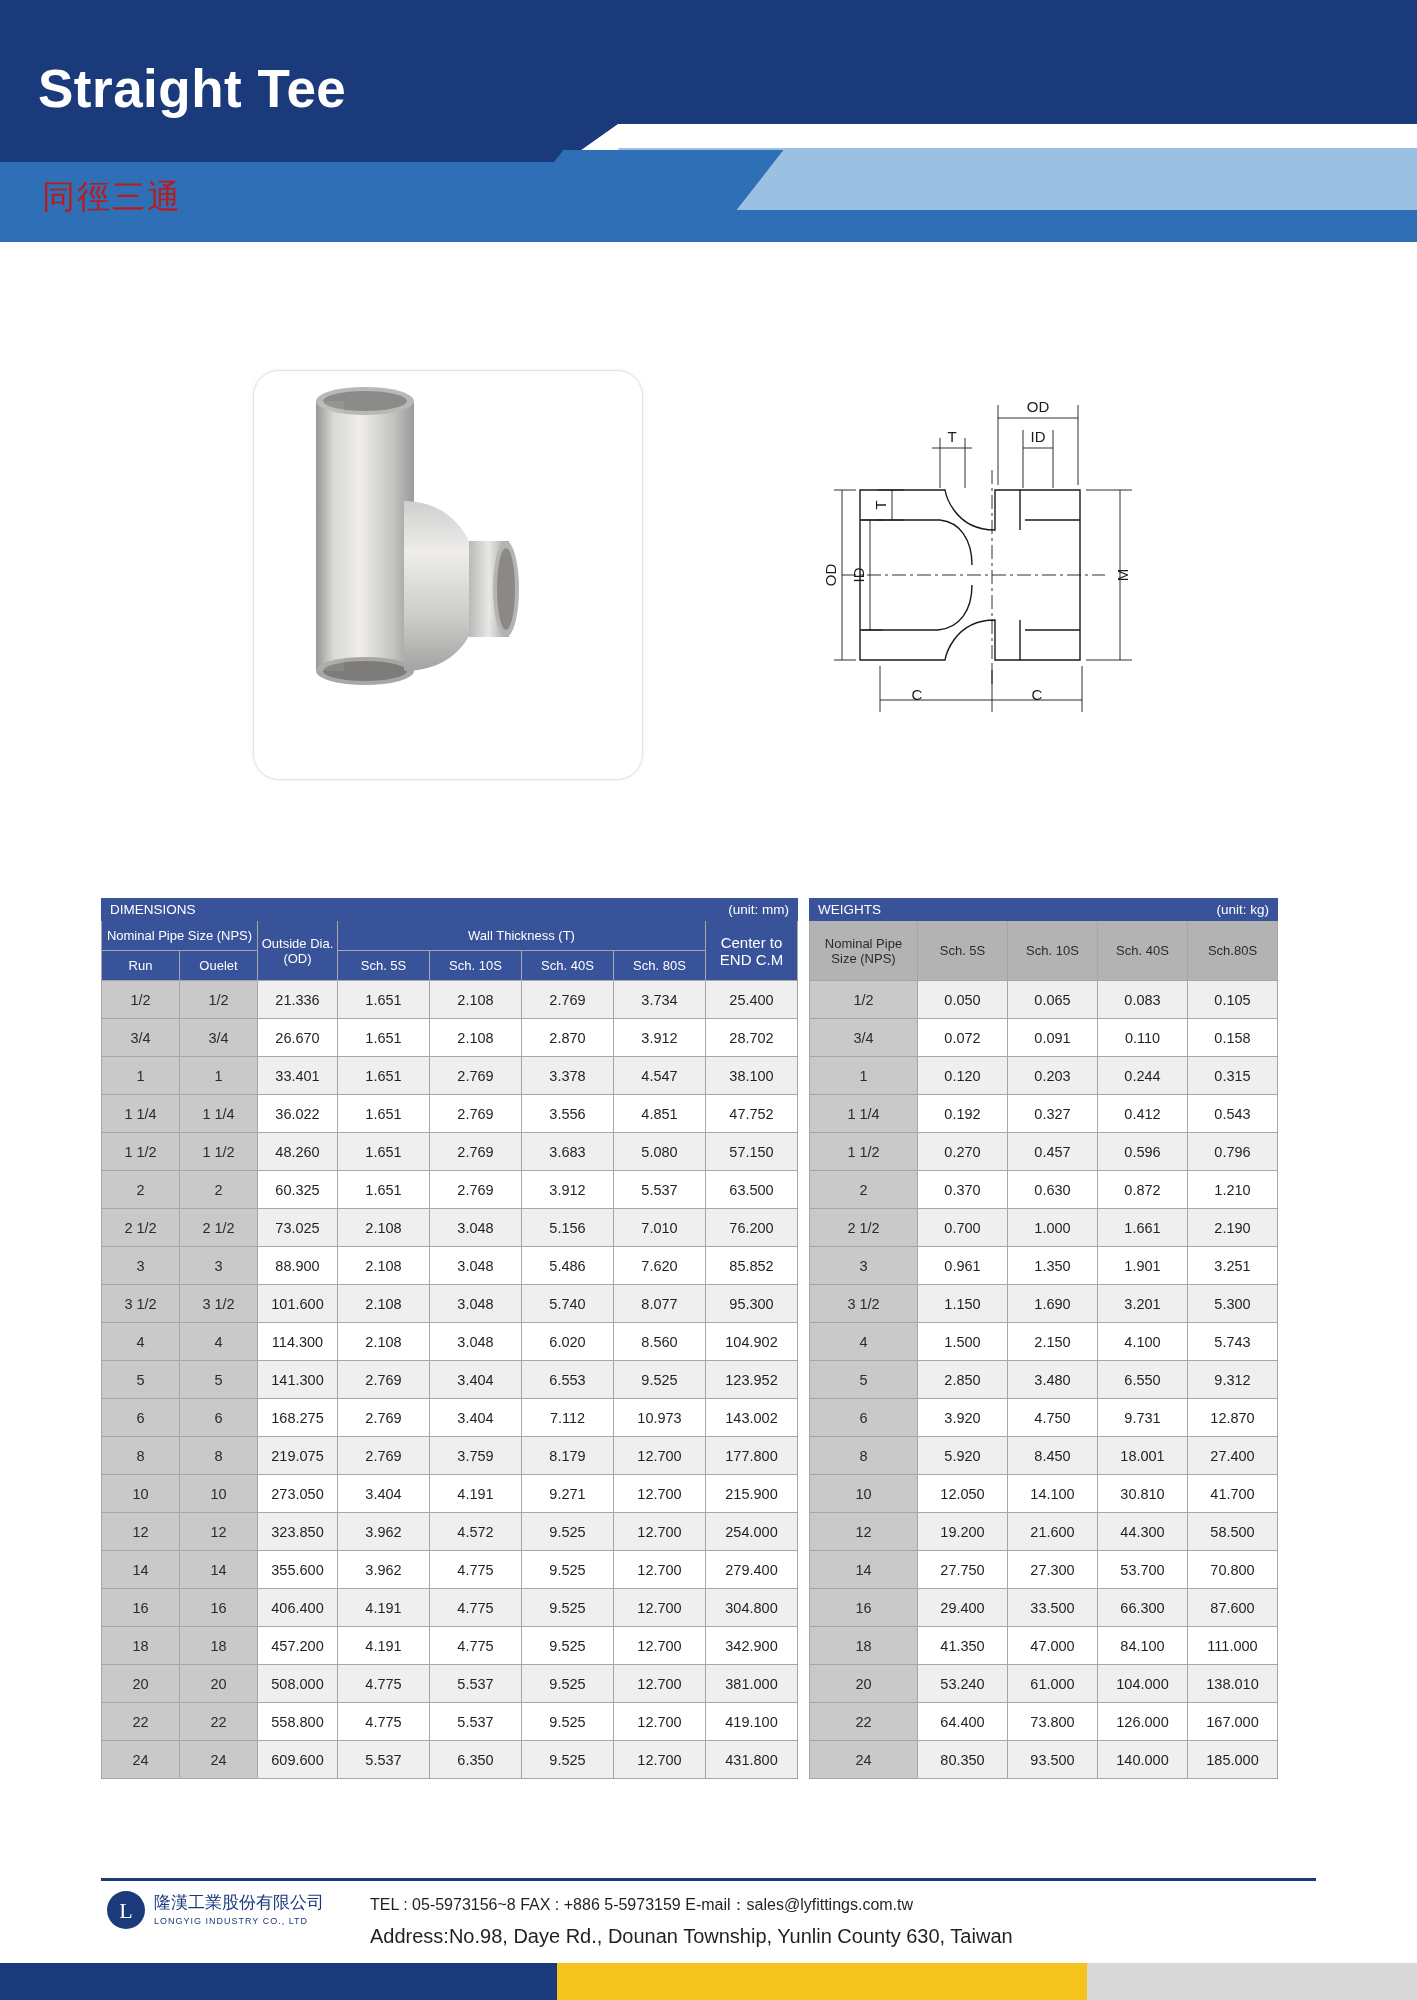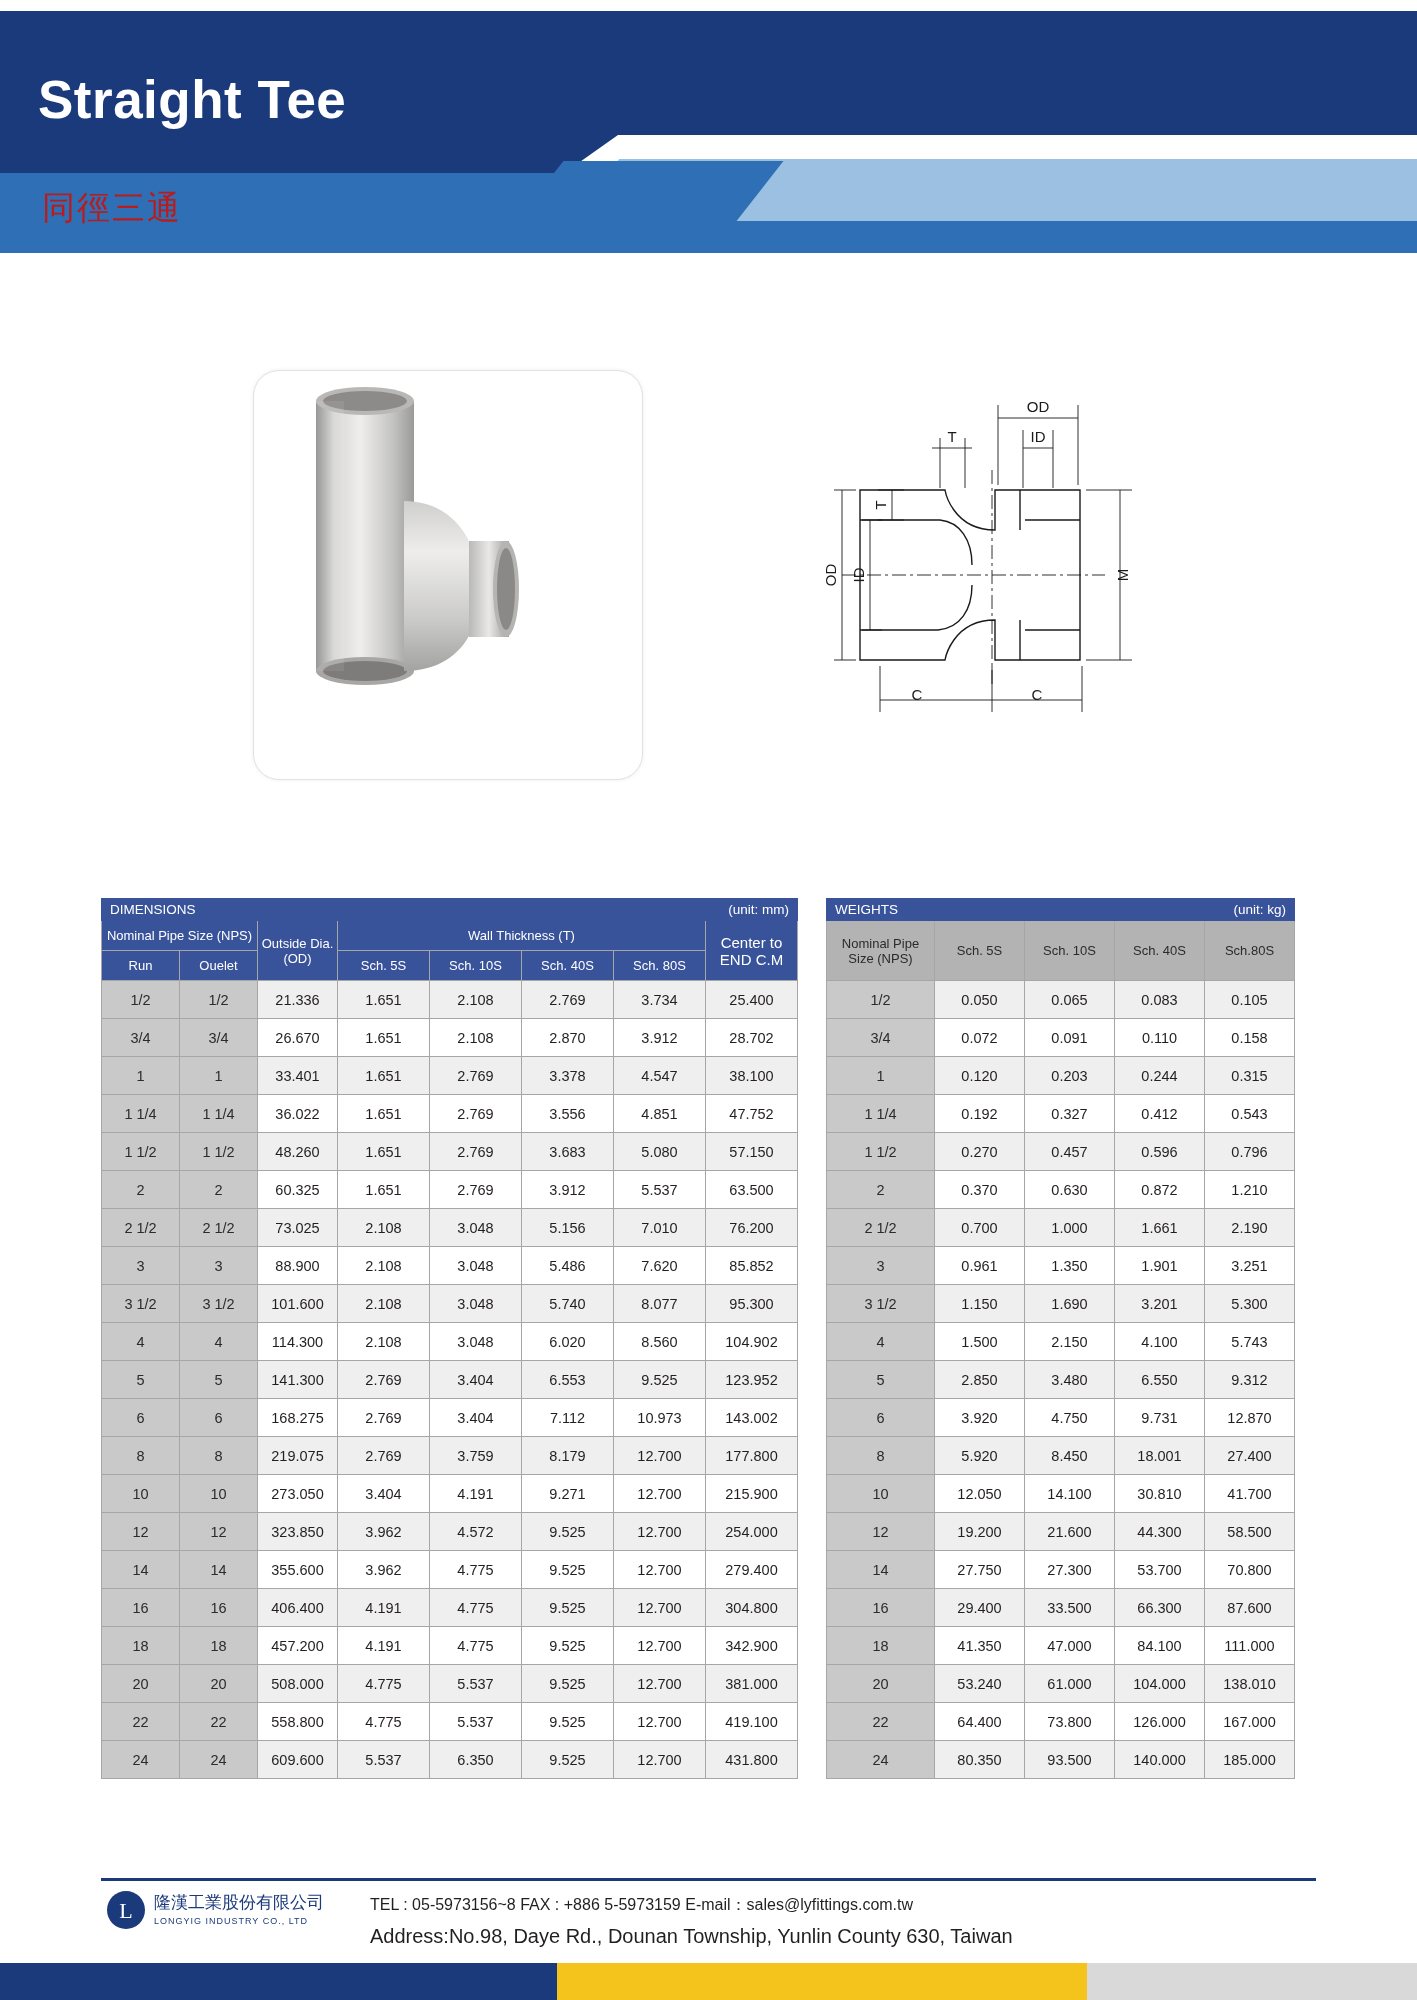--- a/index.html
+++ b/index.html
@@ -5,21 +5,21 @@
   * { box-sizing: border-box; }
   html, body { margin:0; padding:0; }
   body {
     width:1417px; height:2000px; position:relative;
     background:#ffffff;
     font-family:"Liberation Sans", sans-serif;
     color:#231f20;
     overflow:hidden;
   }
   
-  .header { position:absolute; left:0; top:0; width:1417px; height:238px;margin-top:11px; }
+  .header { position:absolute; left:0; top:0; width:1417px; height:238px; }
   .header-dark-clip {
     position:absolute; left:0; top:0; width:1417px; height:165px;
     background:#1b3a7b;
     clip-path: polygon(0 0, 1417px 0, 1417px 124px, 618px 124px, 560px 165px, 0 165px);
   }
   .blue-bar {
     position:absolute; left:0; top:162px; width:1417px; height:80px;
     background:#2f6fb5;
   }
   .blue-slant {
@@ -205,21 +205,21 @@
     <g fill="#1a1a1a" font-size="15" font-family="Liberation Sans, sans-serif" text-anchor="middle">
       <text x="16" y="205" transform="rotate(-90 16 205)">OD</text>
       <text x="44" y="205" transform="rotate(-90 44 205)">ID</text>
       <text x="66" y="135" transform="rotate(-90 66 135)">T</text>
       <text x="308" y="205" transform="rotate(-90 308 205)">M</text>
     </g>
   </svg>
 </div>
 
 <div class="tables">
-  <div style="display:flex; gap:28px; align-items:flex-start;">
+  <div style="display:flex; gap:11px; align-items:flex-start;">
 
     <div>
       <table class="tbl">
         <thead>
           <tr>
             <th class="hdr-blue" colspan="8" style="height:22px; padding:0 8px; border:1px solid #39539a;">
               <div style="display:flex; justify-content:space-between; font-size:13.5px; font-weight:normal;">
                 <span>DIMENSIONS</span>
                 <span>(unit: mm)</span>
               </div>

